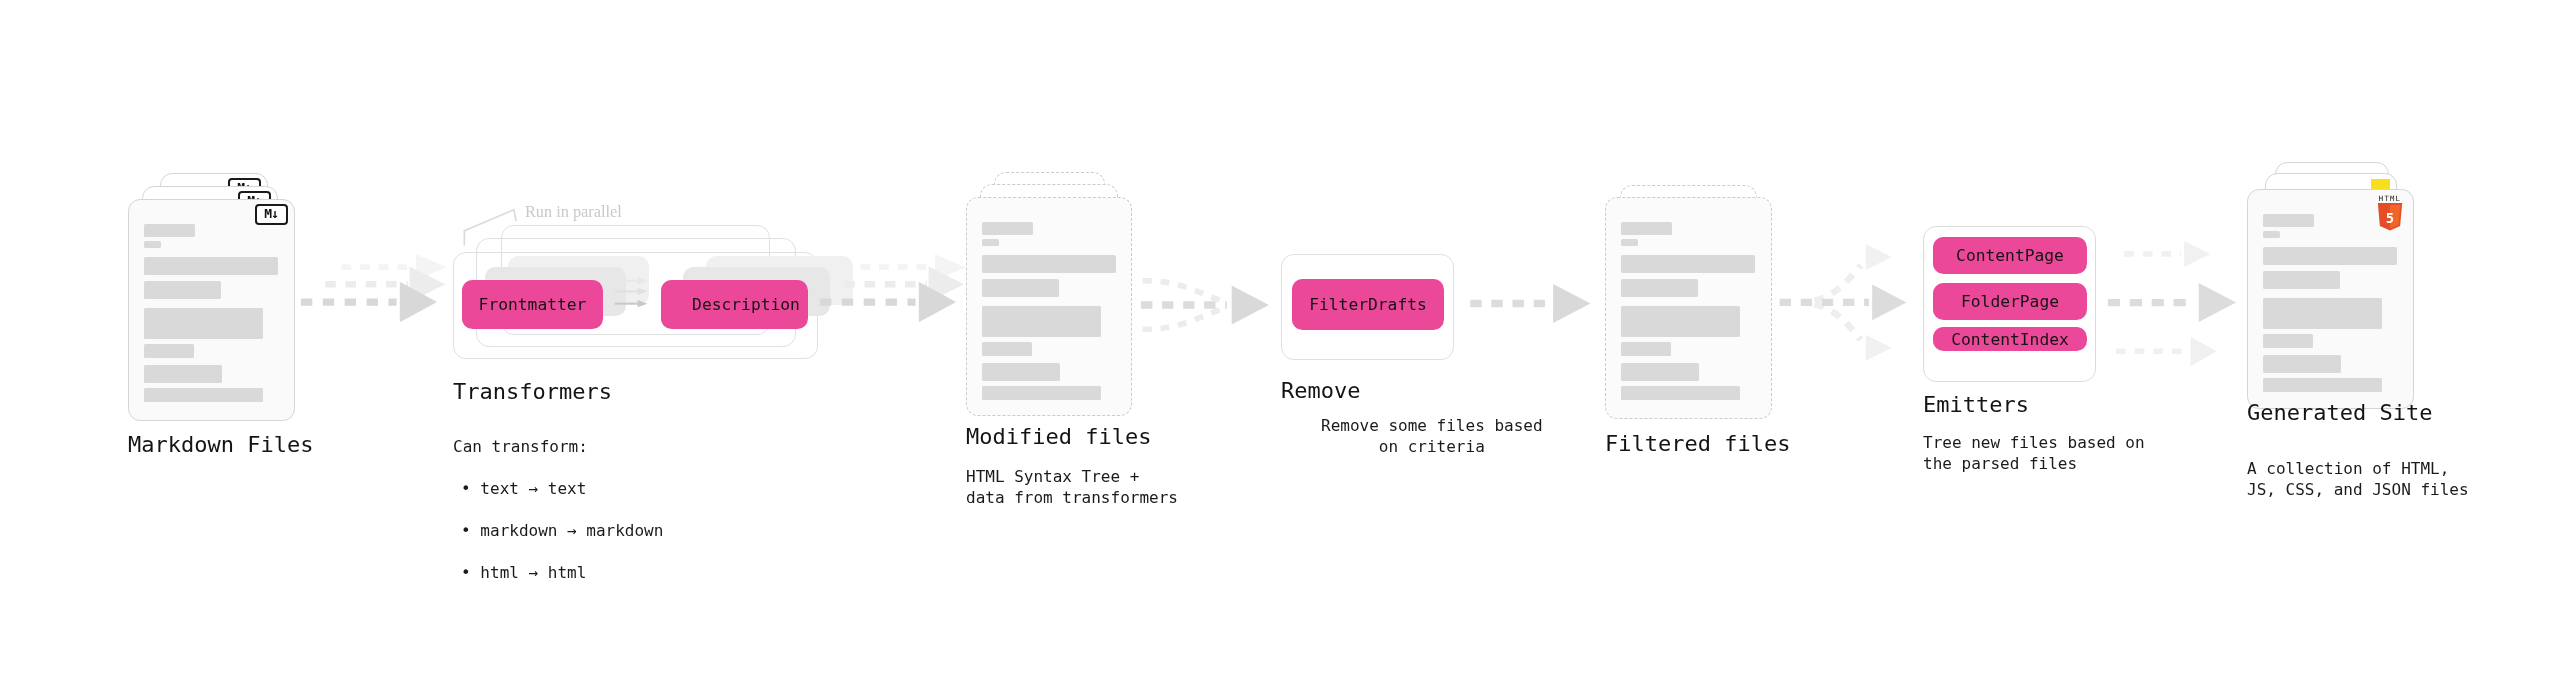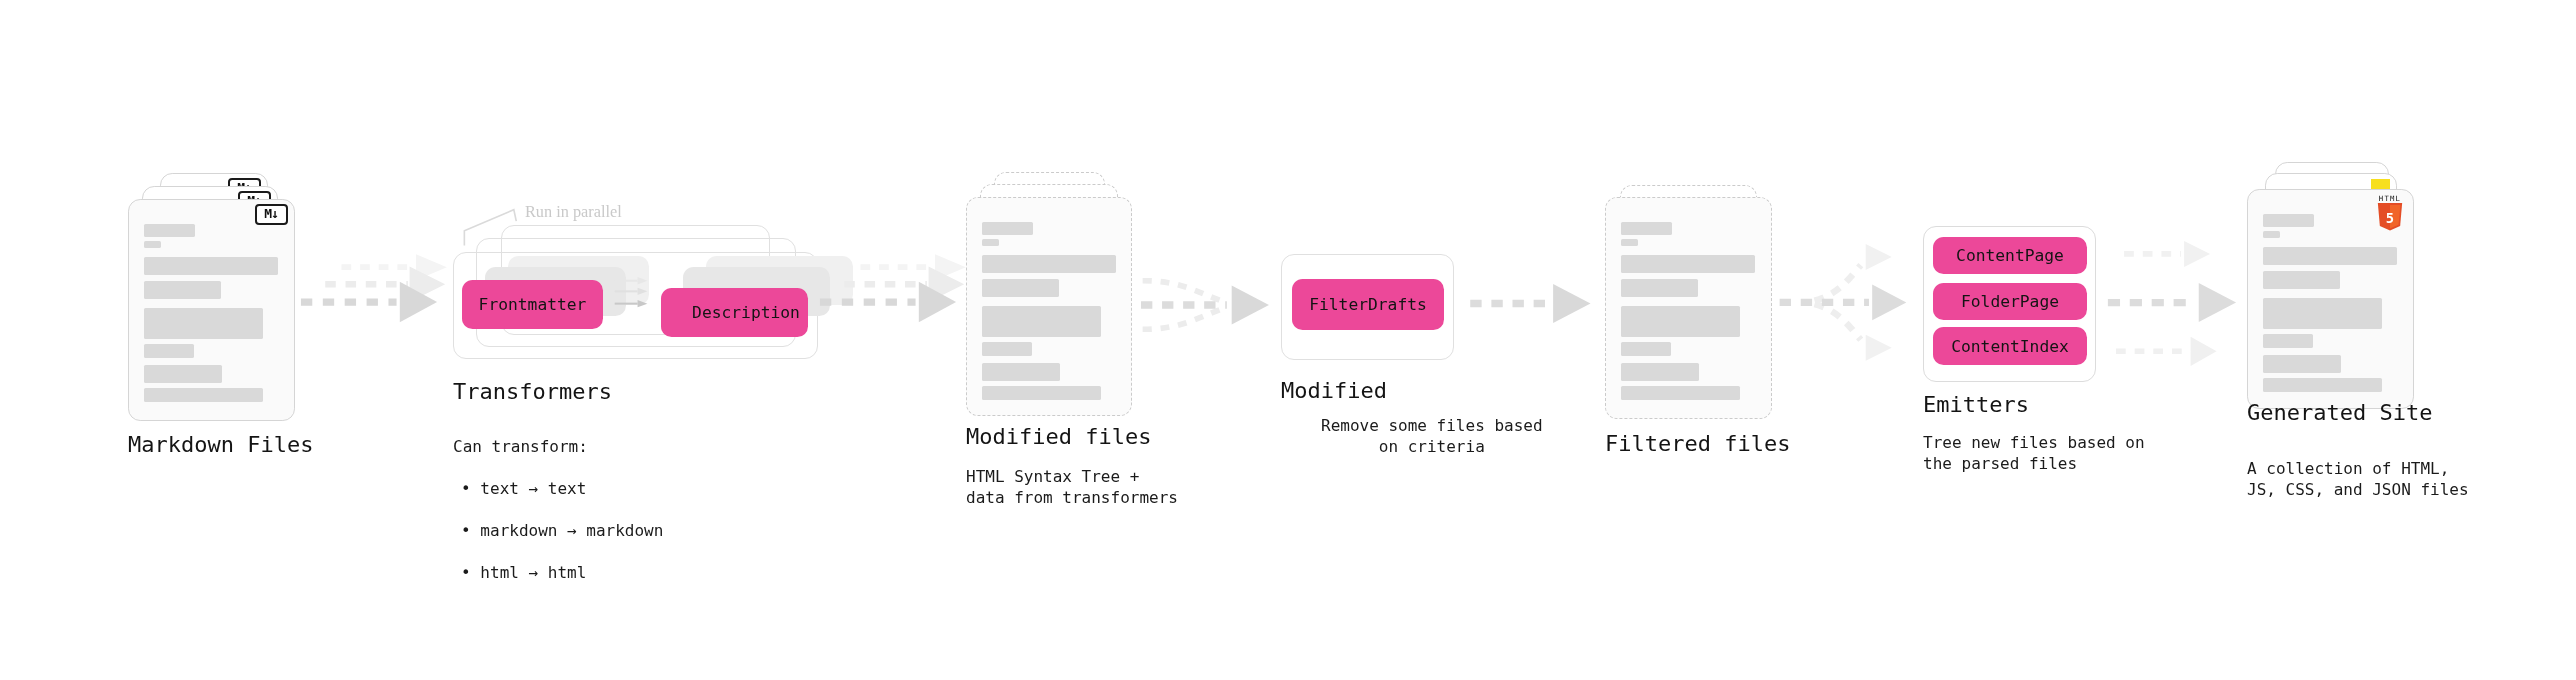--- a/index.html
+++ b/index.html
@@ -99,21 +99,21 @@
       <line x1="2" y1="7" x2="30" y2="7" stroke="#e7e7e7" stroke-width="2.5"></line>
       <polygon points="30,2.5 42,7 30,11.5" fill="#e7e7e7"></polygon>
       <line x1="2" y1="20" x2="30" y2="20" stroke="#e0e0e0" stroke-width="2.5"></line>
       <polygon points="30,15.5 42,20 30,24.5" fill="#e0e0e0"></polygon>
       <line x1="2" y1="35" x2="30" y2="35" stroke="#c8c8c8" stroke-width="2.5"></line>
       <polygon points="30,30.5 42,35 30,39.5" fill="#c8c8c8"></polygon>
     </svg>
 
     <div class="pill g3" style="left:706px;top:256px;width:147px;height:49px;"></div>
     <div class="pill g2" style="left:683px;top:267px;width:147px;height:49px;"></div>
-    <div class="pill" style="left:661px;top:288px;width:147px;height:49px;padding-left:23px;">Description</div>
+    <div class="pill" style="left:661px;top:280px;width:147px;height:49px;padding-left:23px;">Description</div>
 
     <div class="node-label" style="left:453px;top:379px;">Transformers</div>
     <div class="node-caption" style="left:453px;top:415px;">
       <div>Can transform:</div>
       <div class="cap-item">• text → text</div>
       <div class="cap-item">• markdown → markdown</div>
       <div class="cap-item">• html → html</div>
     </div>
   </div>
 
@@ -149,21 +149,21 @@
   <svg class="abs" style="left:1136px;top:271px;" width="142" height="68" viewBox="0 0 175 84">
     <path d="M 8,12 C 55,12 75,26 108,38" fill="none" stroke="#ececec" stroke-width="7" stroke-dasharray="11 11"></path>
     <path d="M 8,72 C 55,72 75,58 108,46" fill="none" stroke="#ececec" stroke-width="7" stroke-dasharray="11 11"></path>
     <line x1="6" y1="42" x2="112" y2="42" stroke="#dcdcdc" stroke-width="9" stroke-dasharray="14 12"></line>
     <polygon points="118,18 164,42 118,66" fill="#d9d9d9"></polygon>
   </svg>
 
   <div>
     <div class="frame" style="left:1281px;top:254px;width:173px;height:106px;"></div>
     <div class="pill" style="left:1292px;top:279px;width:152px;height:51px;">FilterDrafts</div>
-    <div class="node-label" style="left:1281px;top:378px;">Modified</div>
+    <div class="node-label" style="left:1281px;top:378px;">Remove</div>
     <div class="node-caption" style="left:1321px;top:415px;text-align:center;">Remove some files based
 on criteria</div>
   </div>
 
   <svg class="abs" style="left:1467px;top:275px;" width="130" height="57" viewBox="0 0 160 70">
     <line x1="4" y1="35" x2="102" y2="35" stroke="#dcdcdc" stroke-width="9" stroke-dasharray="14 12"></line>
     <polygon points="106,11 152,35 106,59" fill="#d9d9d9"></polygon>
   </svg>
 
   <div>
@@ -189,21 +189,21 @@
     <path d="M 45,80 C 75,88 88,108 102,124" fill="none" stroke="#eeeeee" stroke-width="8" stroke-dasharray="12 11"></path>
     <polygon points="108,118 140,134 108,150" fill="#f1f1f1"></polygon>
     <line x1="2" y1="78" x2="112" y2="78" stroke="#dcdcdc" stroke-width="9" stroke-dasharray="14 12"></line>
     <polygon points="116,56 158,78 116,100" fill="#dcdcdc"></polygon>
   </svg>
 
   <div>
     <div class="frame" style="left:1923px;top:226px;width:173px;height:156px;border-color:#dcdcdc;"></div>
     <div class="pill" style="left:1933px;top:237px;width:154px;height:37px;">ContentPage</div>
     <div class="pill" style="left:1933px;top:283px;width:154px;height:37px;">FolderPage</div>
-    <div class="pill" style="left:1933px;top:327px;width:154px;height:38px;">ContentIndex</div>
+    <div class="pill" style="left:1933px;top:327px;width:154px;height:24px;">ContentIndex</div>
     <div class="node-label" style="left:1923px;top:392px;">Emitters</div>
     <div class="node-caption" style="left:1923px;top:432px;">Tree new files based on
 the parsed files</div>
   </div>
 
   <svg class="abs" style="left:2103px;top:236px;" width="142" height="134" viewBox="0 0 175 165">
     <line x1="26" y1="22" x2="96" y2="22" stroke="#f1f1f1" stroke-width="7" stroke-dasharray="12 11"></line>
     <polygon points="100,6 132,22 100,38" fill="#f1f1f1"></polygon>
     <line x1="6" y1="82" x2="114" y2="82" stroke="#dcdcdc" stroke-width="9" stroke-dasharray="15 12"></line>
     <polygon points="118,58 164,82 118,106" fill="#dcdcdc"></polygon>

